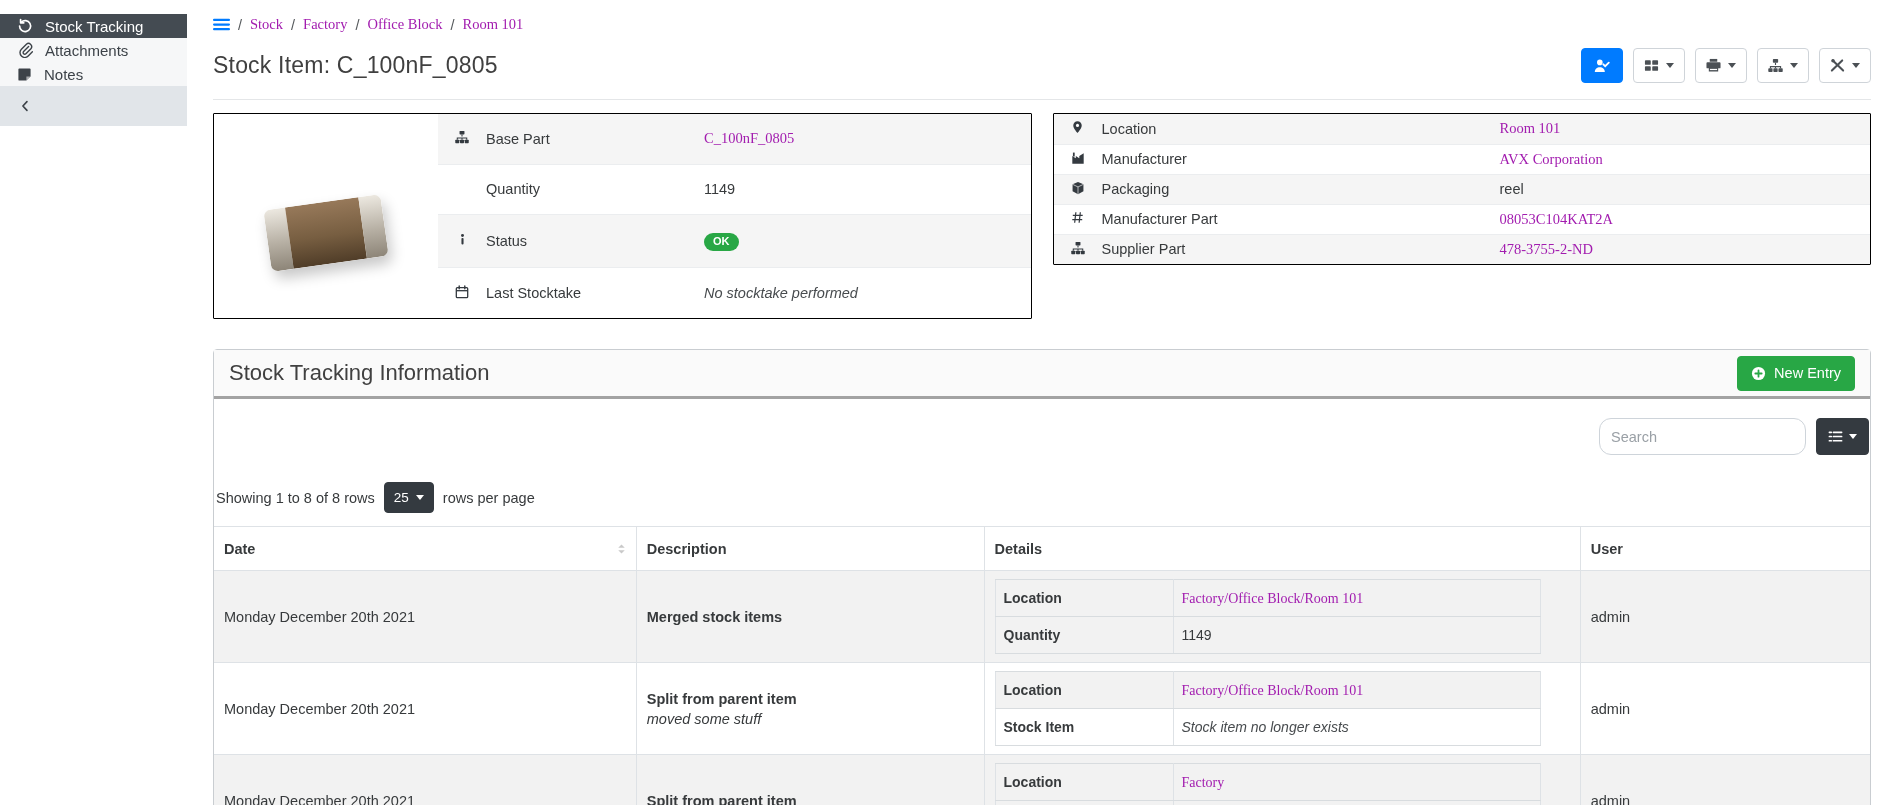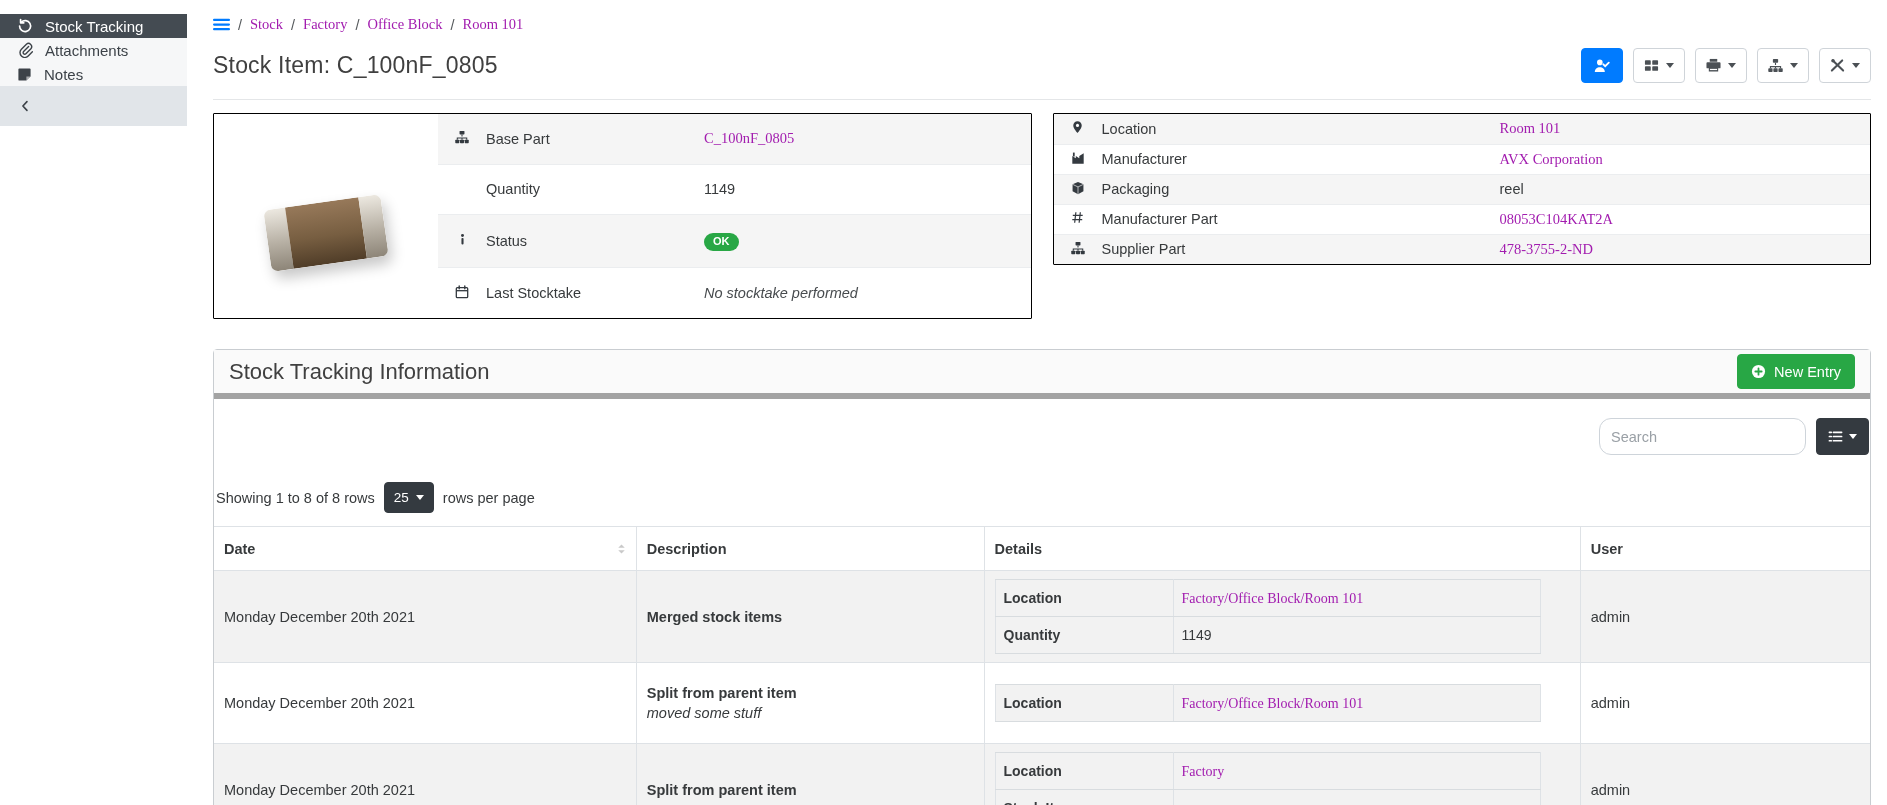--- a/index.html
+++ b/index.html
@@ -65,21 +65,21 @@
   .italic { font-style:italic; color:#474b4e;margin-top:37px; }
   .badge-ok {
     display:inline-block; background:#28a745; color:#fff; font-size:11px; font-weight:bold;
     padding:3px 9px 4px; border-radius:10px; line-height:1;
   }
 
   
   .tracking { border:1px solid #c9cdd1; border-radius:4px 4px 0 0; background:#fff; }
   .tracking-header {
     display:flex; justify-content:space-between; align-items:center;
-    background:#fafafa; border-bottom:6px solid #a3a3a3; padding:7px 15px; height:49px;
+    background:#fafafa; border-bottom:3px solid #a3a3a3; padding:7px 15px; height:49px;
   }
   .tracking-title { font-size:22px; font-weight:500; color:#404040; }
   .btn-success {
     background:#28a745; border:1px solid #28a745; color:#fff; height:35px; border-radius:4px;
     display:inline-flex; align-items:center; gap:8px; padding:0 13px; font-size:14.5px; cursor:pointer; font-family:inherit;
   }
 
   .tracking-body { padding:19px 0 0; }
   .search-row { display:flex; justify-content:flex-end; align-items:center; gap:10px; padding:0 1px; }
   .search-input {
@@ -413,20 +413,24 @@
                 <div class="desc-main">Split from parent item</div>
                 <div class="desc-note">moved some stuff</div>
               </td>
               <td>
                 <table class="inner-table">
                   <tbody>
                       <tr>
                     <td class="ilbl">Location</td>
                     <td><a>Factory/Office Block/Room 101</a></td>
                   </tr>
+                  <tr>
+                    <td class="ilbl">Stock Item</td>
+                    <td><span class="italic">Stock item no longer exists</span></td>
+                  </tr>
                 </tbody>
                   </table>
               </td>
               <td>admin</td>
             </tr>
 
             <tr>
               <td>Monday December 20th 2021</td>
               <td>
                   <div class="desc-main">Split from parent item</div>

